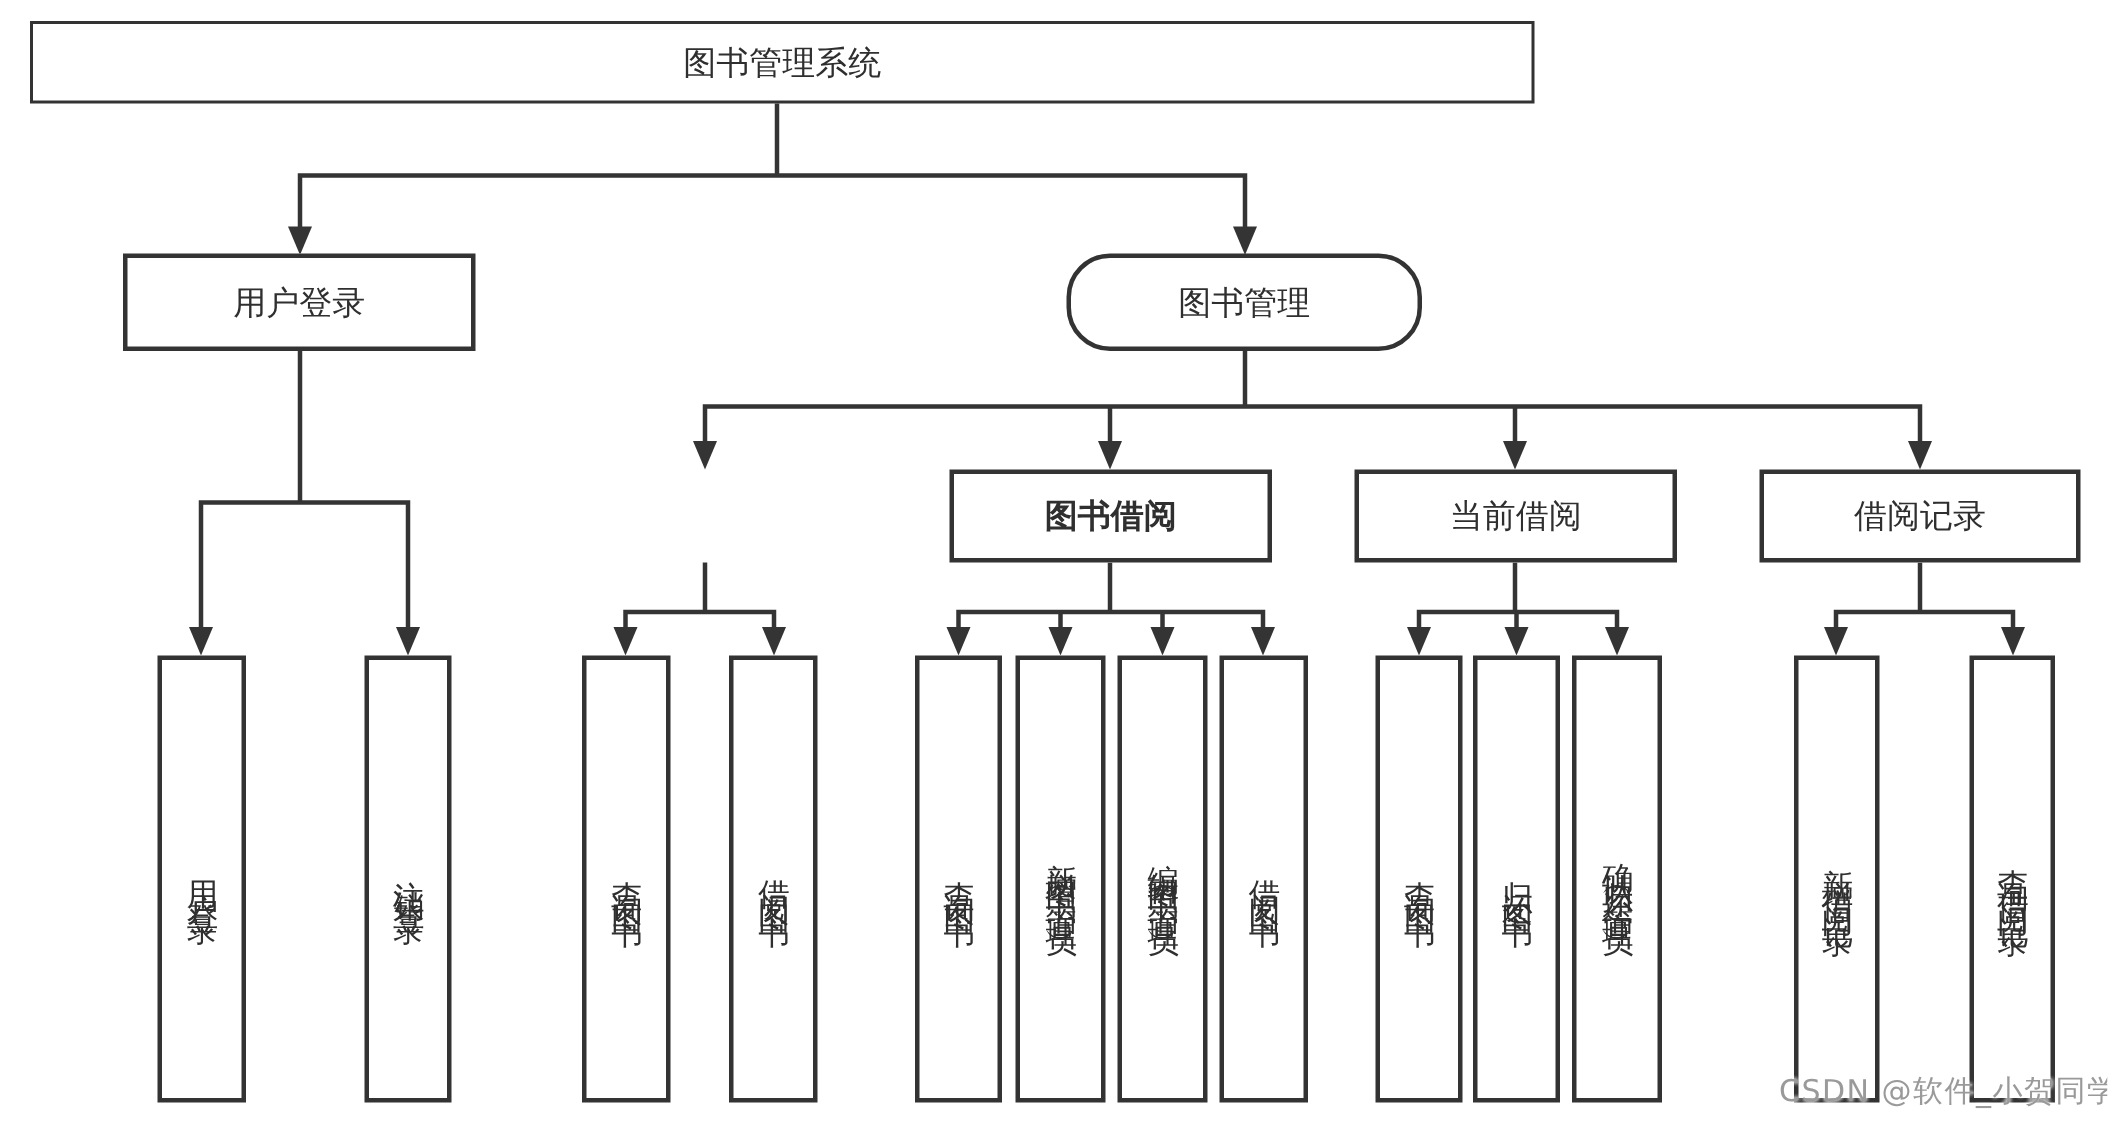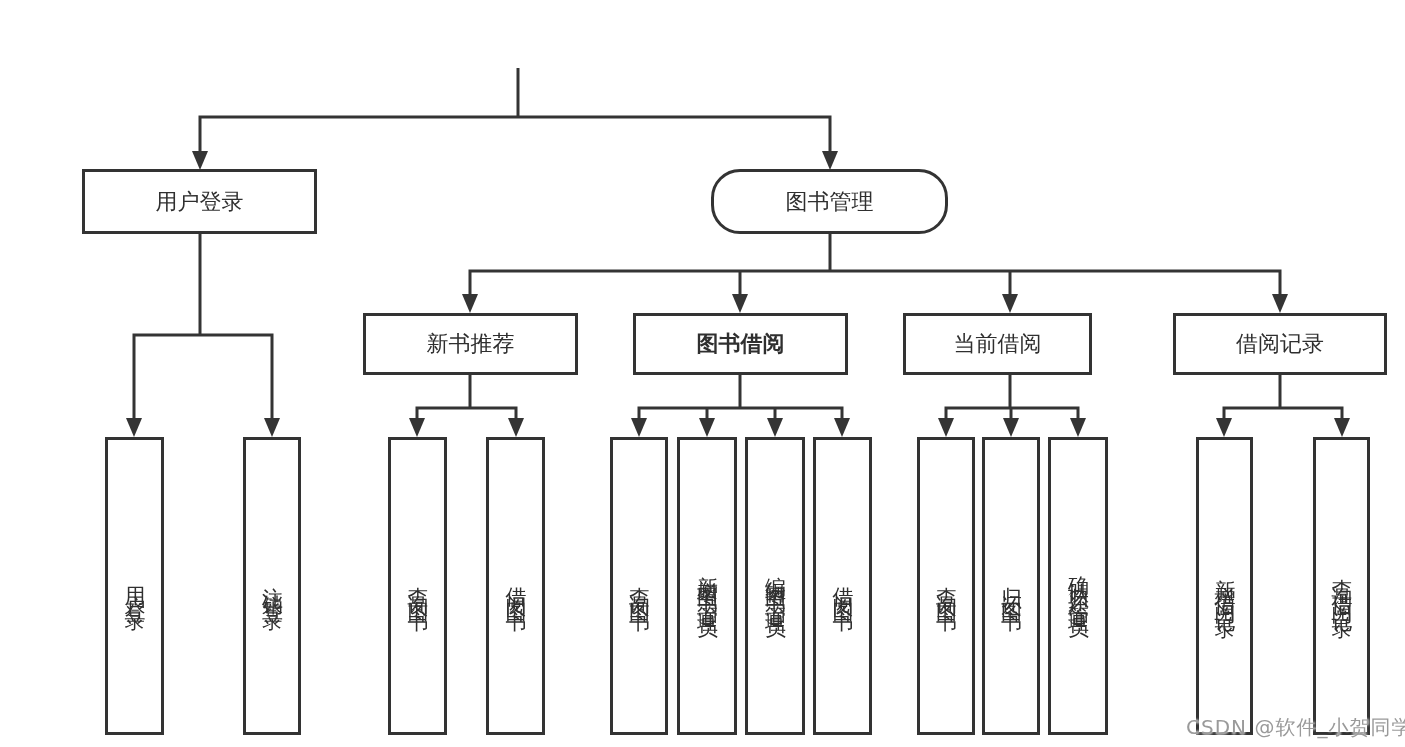--- a/index.html
+++ b/index.html
@@ -85,27 +85,27 @@
 
       <polygon points="938,418 954,418 946,437"></polygon>
       <polygon points="1003,418 1019,418 1011,437"></polygon>
       <polygon points="1070,418 1086,418 1078,437"></polygon>
 
       <polygon points="1216,418 1232,418 1224,437"></polygon>
       <polygon points="1334,418 1350,418 1342,437"></polygon>
     </g>
   </svg>
 
+  <div class="box root" style="left:20px; top:14px; width:1003px; height:55px;">图书管理系统</div>
 
   <div class="box" style="left:82px; top:169px; width:235px; height:65px;">用户登录</div>
   <div class="box" style="left:711px; top:169px; width:237px; height:65px;border-radius:29px;">图书管理</div>
 
-  <div class="box" style="left:363px; top:313px; width:215px; height:62px;">新书推荐</div>
   <div class="box" style="left:633px; top:313px; width:215px; height:62px;font-weight:bold;">图书借阅</div>
-  <div class="box" style="left:903px; top:313px; width:189px; height:62px;">当前借阅</div>
+  <div class="box" style="left:903px; top:313px; width:215px; height:62px;">当前借阅</div>
   <div class="box" style="left:1173px; top:313px; width:214px; height:62px;">借阅记录</div>
 
   <div class="box vbox" style="left:105px; width:59px;">用户登录</div>
   <div class="box vbox" style="left:243px; width:58px;">注销登录</div>
 
   <div class="box vbox" style="left:388px; width:59px;">查询图书</div>
   <div class="box vbox" style="left:486px; width:59px;">借阅图书</div>
 
   <div class="box vbox" style="left:610px; width:58px;">查询图书</div>
   <div class="box vbox tight" style="left:677px; width:60px;">新增图书（管理员）</div>

